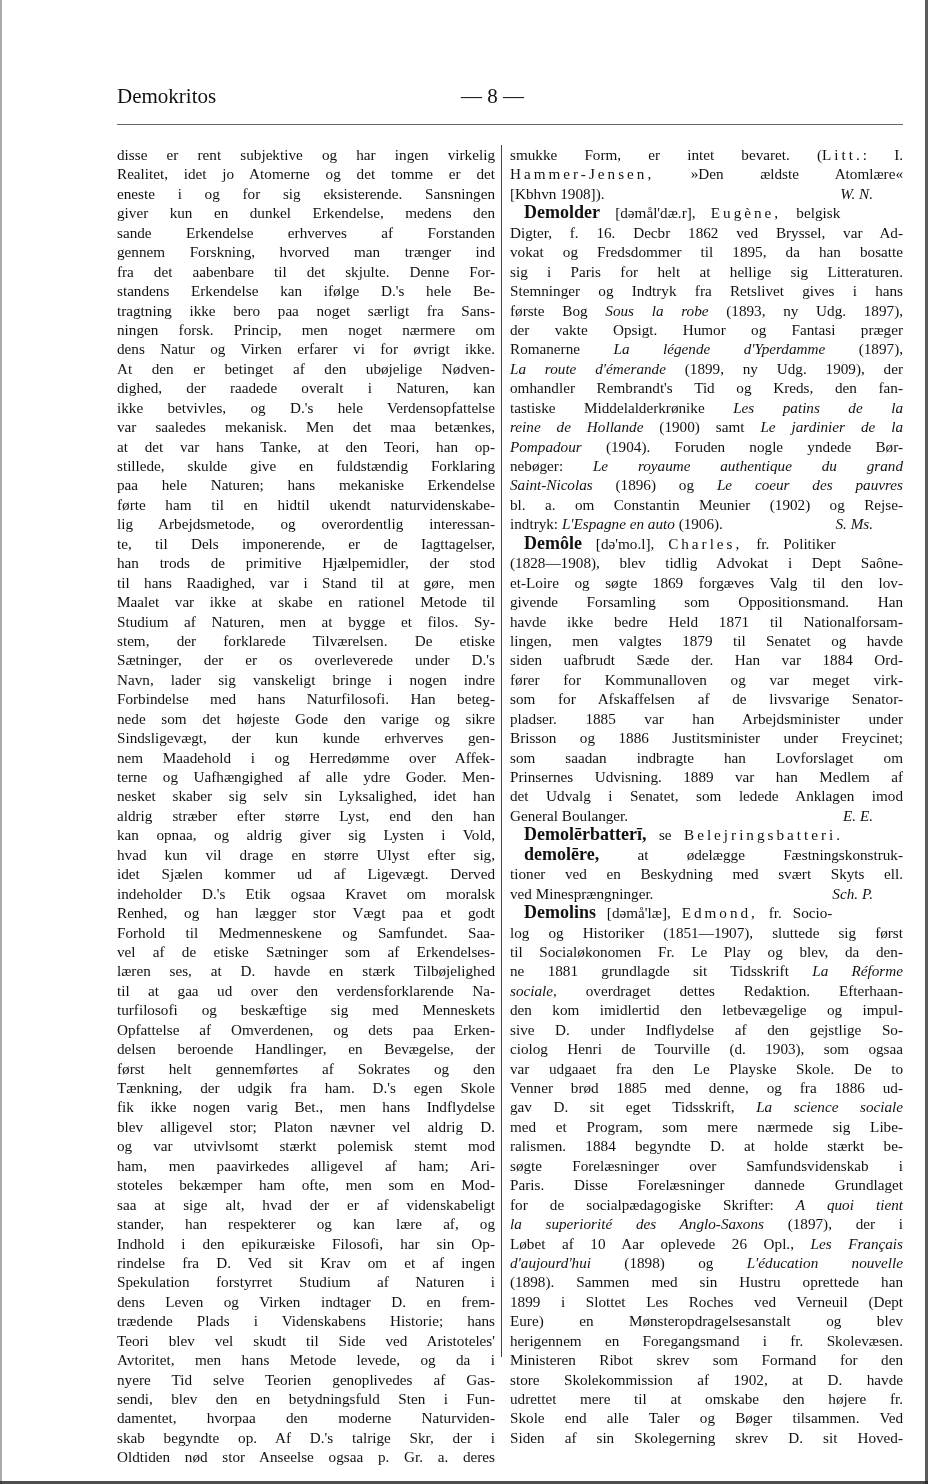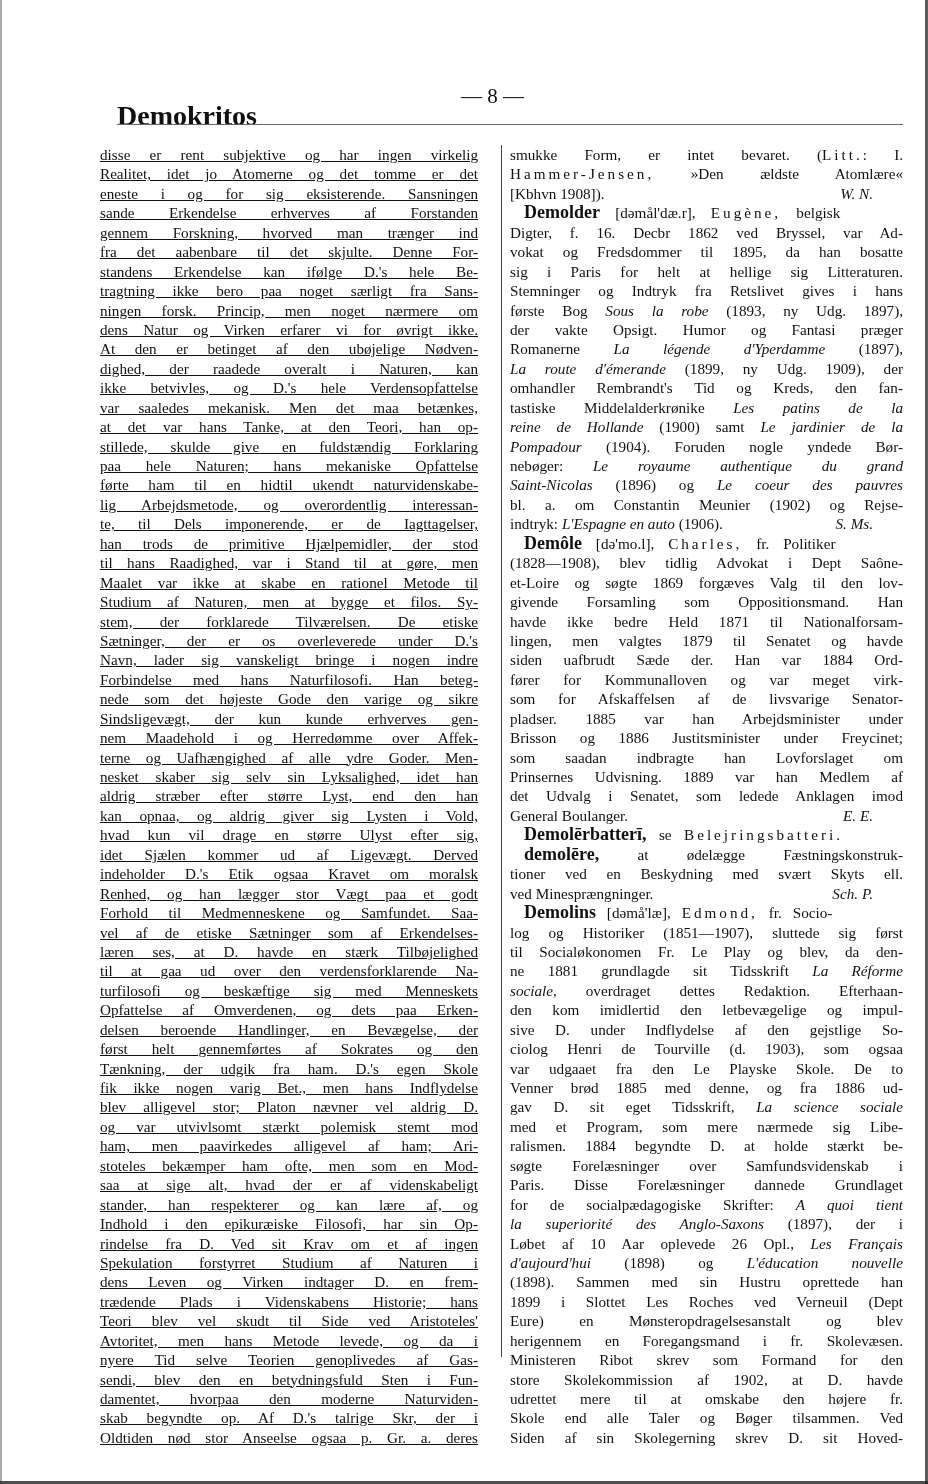--- a/index.html
+++ b/index.html
@@ -2,25 +2,25 @@
 <html><head>
 <meta charset="utf-8">
 <style>
   html, body { margin: 0; padding: 0; background: #ffffff; }
   body { width: 928px; height: 1484px; position: relative; overflow: hidden;
          font-family: "Liberation Serif", "DejaVu Serif", serif; color: #111; }
   .page-edge-left { position: absolute; left: 0; top: 0; width: 2px; height: 1484px; background: #555; opacity: .5; }
   .page-edge-right { position: absolute; right: 0; top: 0; width: 3px; height: 1484px; background: #333; opacity: .8; }
   .page-edge-bottom { position: absolute; left: 0; bottom: 0; width: 928px; height: 3px; background: #222; opacity: .8; }
   .header { position: absolute; top: 84px; left: 117px; width: 786px; height: 30px; }
-  .header-title { position: absolute; left: 0; top: 16px; font-weight: bold; font-size: 28px; }
+  .header-title { position: absolute; left: 0; top: 0; font-weight: normal; font-size: 21px; }
   .header-pagenum { position: absolute; left: 344px; top: 0; font-size: 21px; }
   .header-rule { position: absolute; left: 117px; top: 124px; width: 786px; height: 1px; background: #666; }
   .column { position: absolute; top: 145px; font-size: 15.2px; line-height: 19.45px; }
-  .col-left { left: 100px; width: 378px; text-decoration: underline; }
+  .col-left { left: 117px; width: 378px; }
   .col-right { left: 510px; width: 393px; }
   .col-divider { position: absolute; left: 501px; top: 145px; width: 1px; height: 1212px; background: #444; }
   .line { display: block; text-align: justify; text-align-last: justify; white-space: nowrap; height: 19.45px; overflow: visible; }
   .line.indent { padding-left: 14px; }
   .line.sig { text-align-last: left; }
   .sig-mark { float: right; font-style: italic; padding-right: 30px; }
   .hw { font-weight: bold; font-size: 18px; }
   .sp { letter-spacing: 3px; }
   i { font-style: italic; }
 </style>
@@ -36,34 +36,35 @@
   <span class="header-pagenum">— 8 —</span>
 </div>
 <div class="header-rule"></div>
 
 <div class="col-divider"></div>
 
 <div class="column col-left">
   <span class="line">disse er rent subjektive og har ingen virkelig</span>
   <span class="line">Realitet, idet jo Atomerne og det tomme er det</span>
   <span class="line">eneste i og for sig eksisterende. Sansningen</span>
+  <span class="line">giver kun en dunkel Erkendelse, medens den</span>
   <span class="line">sande Erkendelse erhverves af Forstanden</span>
   <span class="line">gennem Forskning, hvorved man trænger ind</span>
   <span class="line">fra det aabenbare til det skjulte. Denne For-</span>
   <span class="line">standens Erkendelse kan ifølge D.'s hele Be-</span>
   <span class="line">tragtning ikke bero paa noget særligt fra Sans-</span>
   <span class="line">ningen forsk. Princip, men noget nærmere om</span>
   <span class="line">dens Natur og Virken erfarer vi for øvrigt ikke.</span>
   <span class="line">At den er betinget af den ubøjelige Nødven-</span>
   <span class="line">dighed, der raadede overalt i Naturen, kan</span>
   <span class="line">ikke betvivles, og D.'s hele Verdensopfattelse</span>
   <span class="line">var saaledes mekanisk. Men det maa betænkes,</span>
   <span class="line">at det var hans Tanke, at den Teori, han op-</span>
   <span class="line">stillede, skulde give en fuldstændig Forklaring</span>
-  <span class="line">paa hele Naturen; hans mekaniske Opfattelse</span>
+  <span class="line">paa hele Naturen; hans mekaniske Erkendelse</span>
   <span class="line">førte ham til en hidtil ukendt naturvidenskabe-</span>
   <span class="line">lig Arbejdsmetode, og overordentlig interessan-</span>
   <span class="line">te, til Dels imponerende, er de Iagttagelser,</span>
   <span class="line">han trods de primitive Hjælpemidler, der stod</span>
   <span class="line">til hans Raadighed, var i Stand til at gøre, men</span>
   <span class="line">Maalet var ikke at skabe en rationel Metode til</span>
   <span class="line">Studium af Naturen, men at bygge et filos. Sy-</span>
   <span class="line">stem, der forklarede Tilværelsen. De etiske</span>
   <span class="line">Sætninger, der er os overleverede under D.'s</span>
   <span class="line">Navn, lader sig vanskeligt bringe i nogen indre</span>

